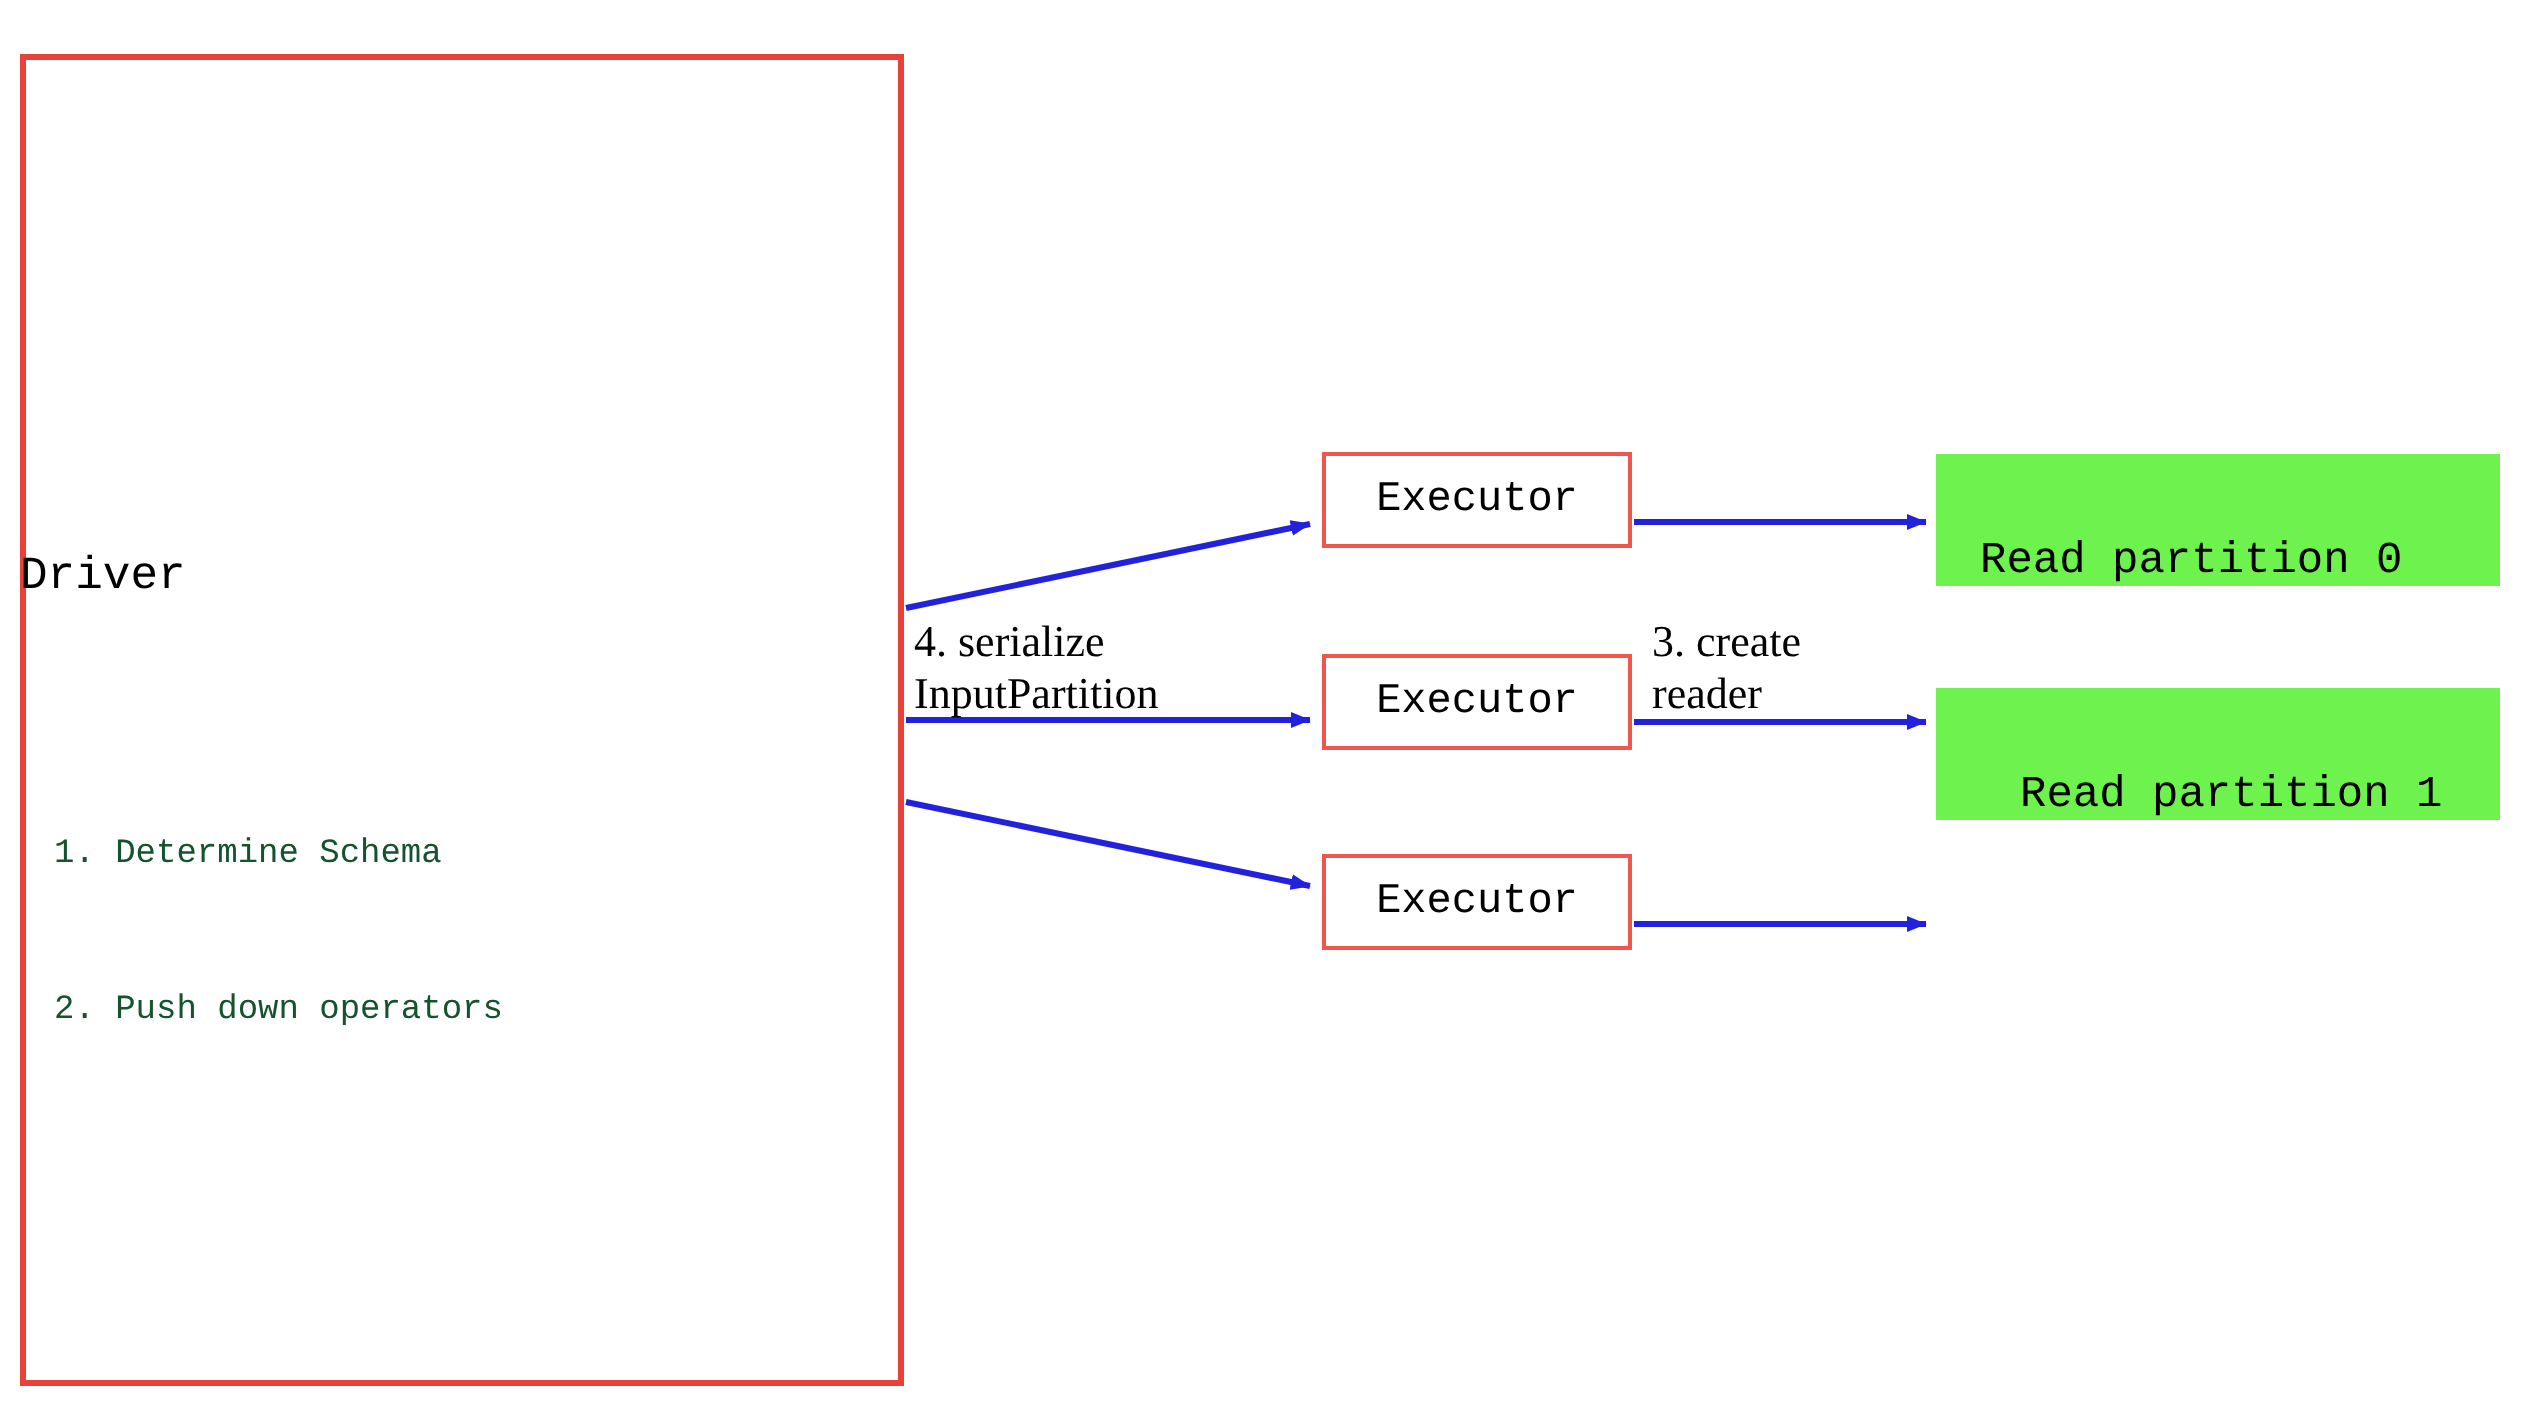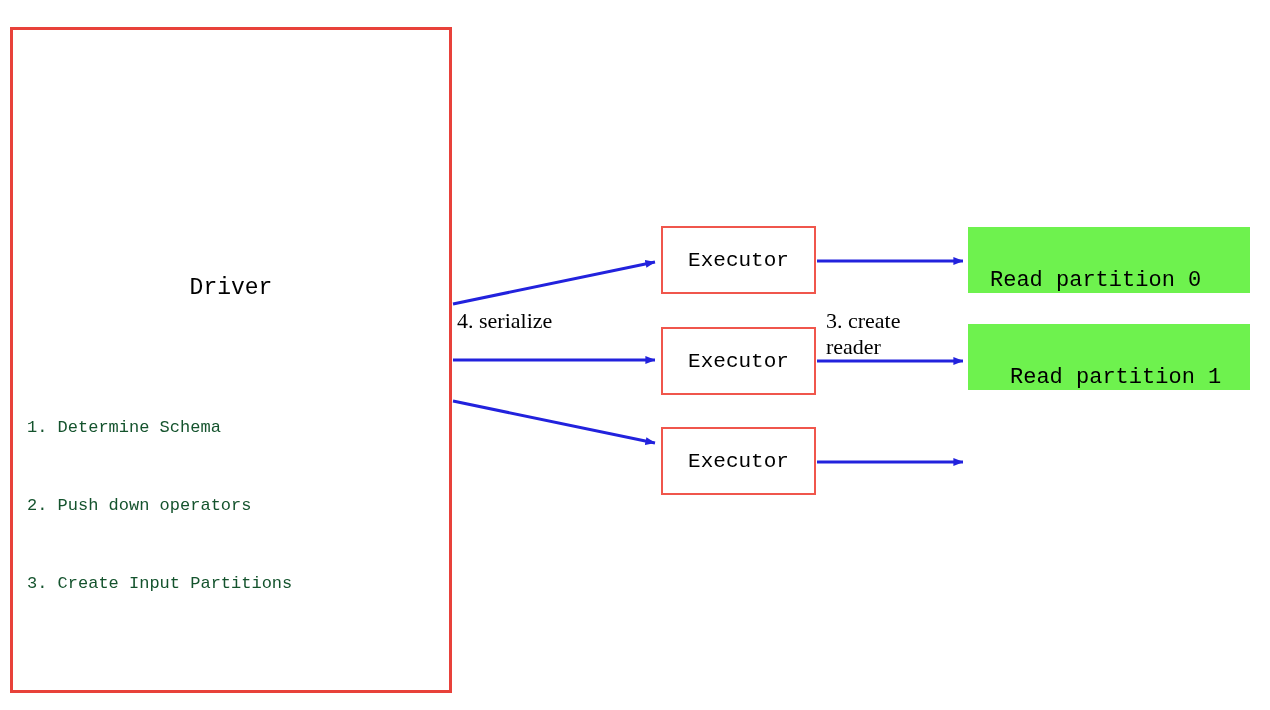--- a/index.html
+++ b/index.html
@@ -25,21 +25,20 @@
     height: 666px;
     border: 3px solid #e8413a;
     background: #ffffff;
     box-sizing: border-box;
   }
   .driver-title {
     position: absolute;
     left: 10px;
     top: 275px;
     width: 442px;
-    text-align: center;
     font-family: "Liberation Mono", "DejaVu Sans Mono", monospace;
     font-size: 23px;
     color: #000000;
     white-space: pre;
   }
   .driver-steps {
     position: absolute;
     left: 27px;
     top: 363px;
     font-family: "Liberation Mono", "DejaVu Sans Mono", monospace;
@@ -48,21 +47,21 @@
     color: #14532d;
     white-space: pre;
   }
   .driver-steps div { white-space: pre; }
 
   
   .executor-box {
     position: absolute;
     left: 661px;
     width: 155px;
-    height: 68px;
+    height: 48px;
     border: 2px solid #f0564c;
     background: #ffffff;
     box-sizing: border-box;
     display: flex;
     align-items: center;
     justify-content: center;
   }
   .executor-label {
     font-family: "Liberation Mono", "DejaVu Sans Mono", monospace;
     font-size: 21px;
@@ -85,21 +84,21 @@
     padding-left: 22px;
   }
   .partition-label {
     font-family: "Liberation Mono", "DejaVu Sans Mono", monospace;
     font-size: 22px;
     color: #000000;
     white-space: pre;
     margin-top: 40px;
   }
   #partition-0 { top: 227px; }
-  #partition-1 { top: 324px; padding-left: 42px; }
+  #partition-1 { top: 344px; padding-left: 42px; }
   #partition-2 { top: 428px; }
 
   
   .edge-label {
     position: absolute;
     font-family: "Liberation Serif", "DejaVu Serif", serif;
     font-size: 22px;
     color: #000000;
     text-align: left;
     line-height: 26px;
@@ -161,21 +160,20 @@
     <g>
       <line x1="817" y1="462" x2="963" y2="462" stroke="#2222dd" stroke-width="3" marker-end="url(#arrowhead)"></line>
     </g>
   </svg>
 
   <div class="driver-box" style="border-color: rgb(232, 65, 58);"></div>
   <div class="driver-title">Driver</div>
   <div class="driver-steps">
     <div>1. Determine Schema</div>
     <div>2. Push down operators</div>
-    <div>3. Create Input Partitions</div>
   </div>
 
   <div class="executor-box" id="executor-0" style="border-color: rgb(240, 86, 76);">
     <span class="executor-label">Executor</span>
   </div>
   <div class="executor-box" id="executor-1" style="border-color: rgb(240, 86, 76);">
     <span class="executor-label">Executor</span>
   </div>
   <div class="executor-box" id="executor-2" style="border-color: rgb(240, 86, 76);">
     <span class="executor-label">Executor</span>
@@ -183,19 +181,20 @@
 
   <div class="partition-box" id="partition-0" style="background: rgb(110, 242, 78);">
     <span class="partition-label">Read partition 0</span>
   </div>
   <div class="partition-box" id="partition-1" style="background: rgb(110, 242, 78);">
     <span class="partition-label">Read partition 1</span>
   </div>
 
   <div class="edge-label" id="edge-label-serialize">
     <div>4. serialize</div>
+    <div>InputPartition</div>
   </div>
   <div class="edge-label" id="edge-label-create-reader">
     <div>3. create</div>
     <div>reader</div>
   </div>
 
 </div>
 
 </body></html>

